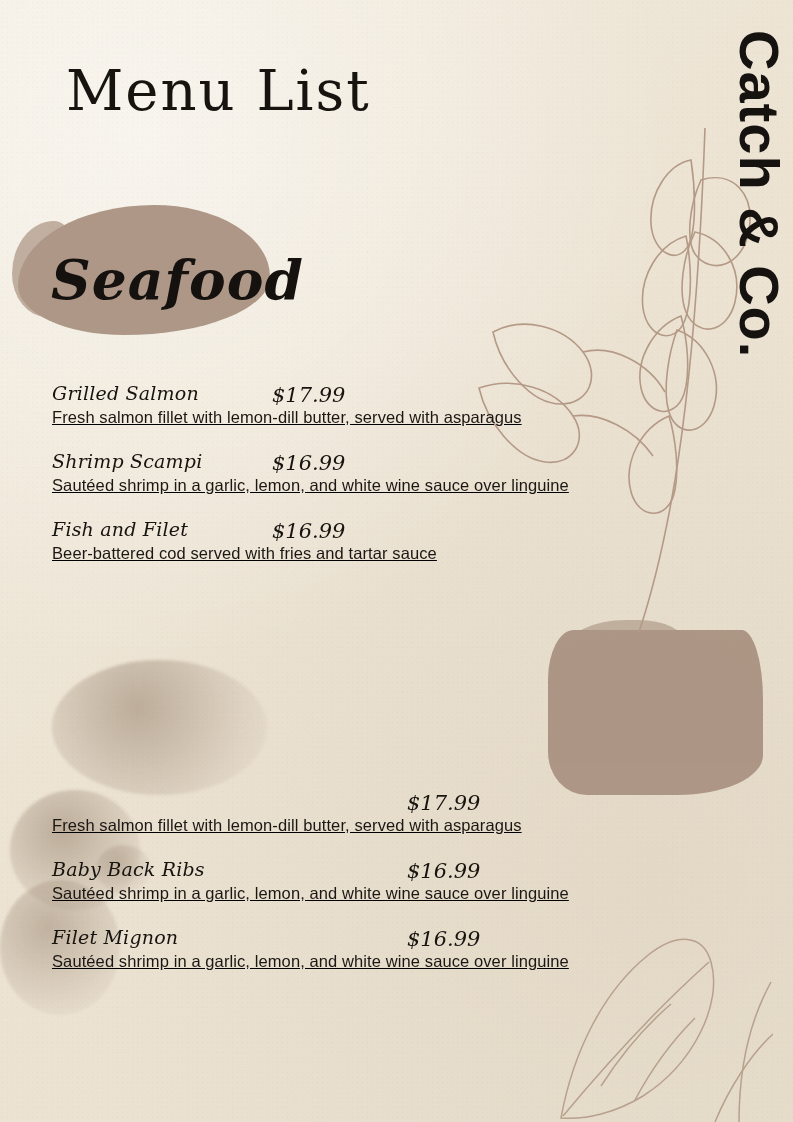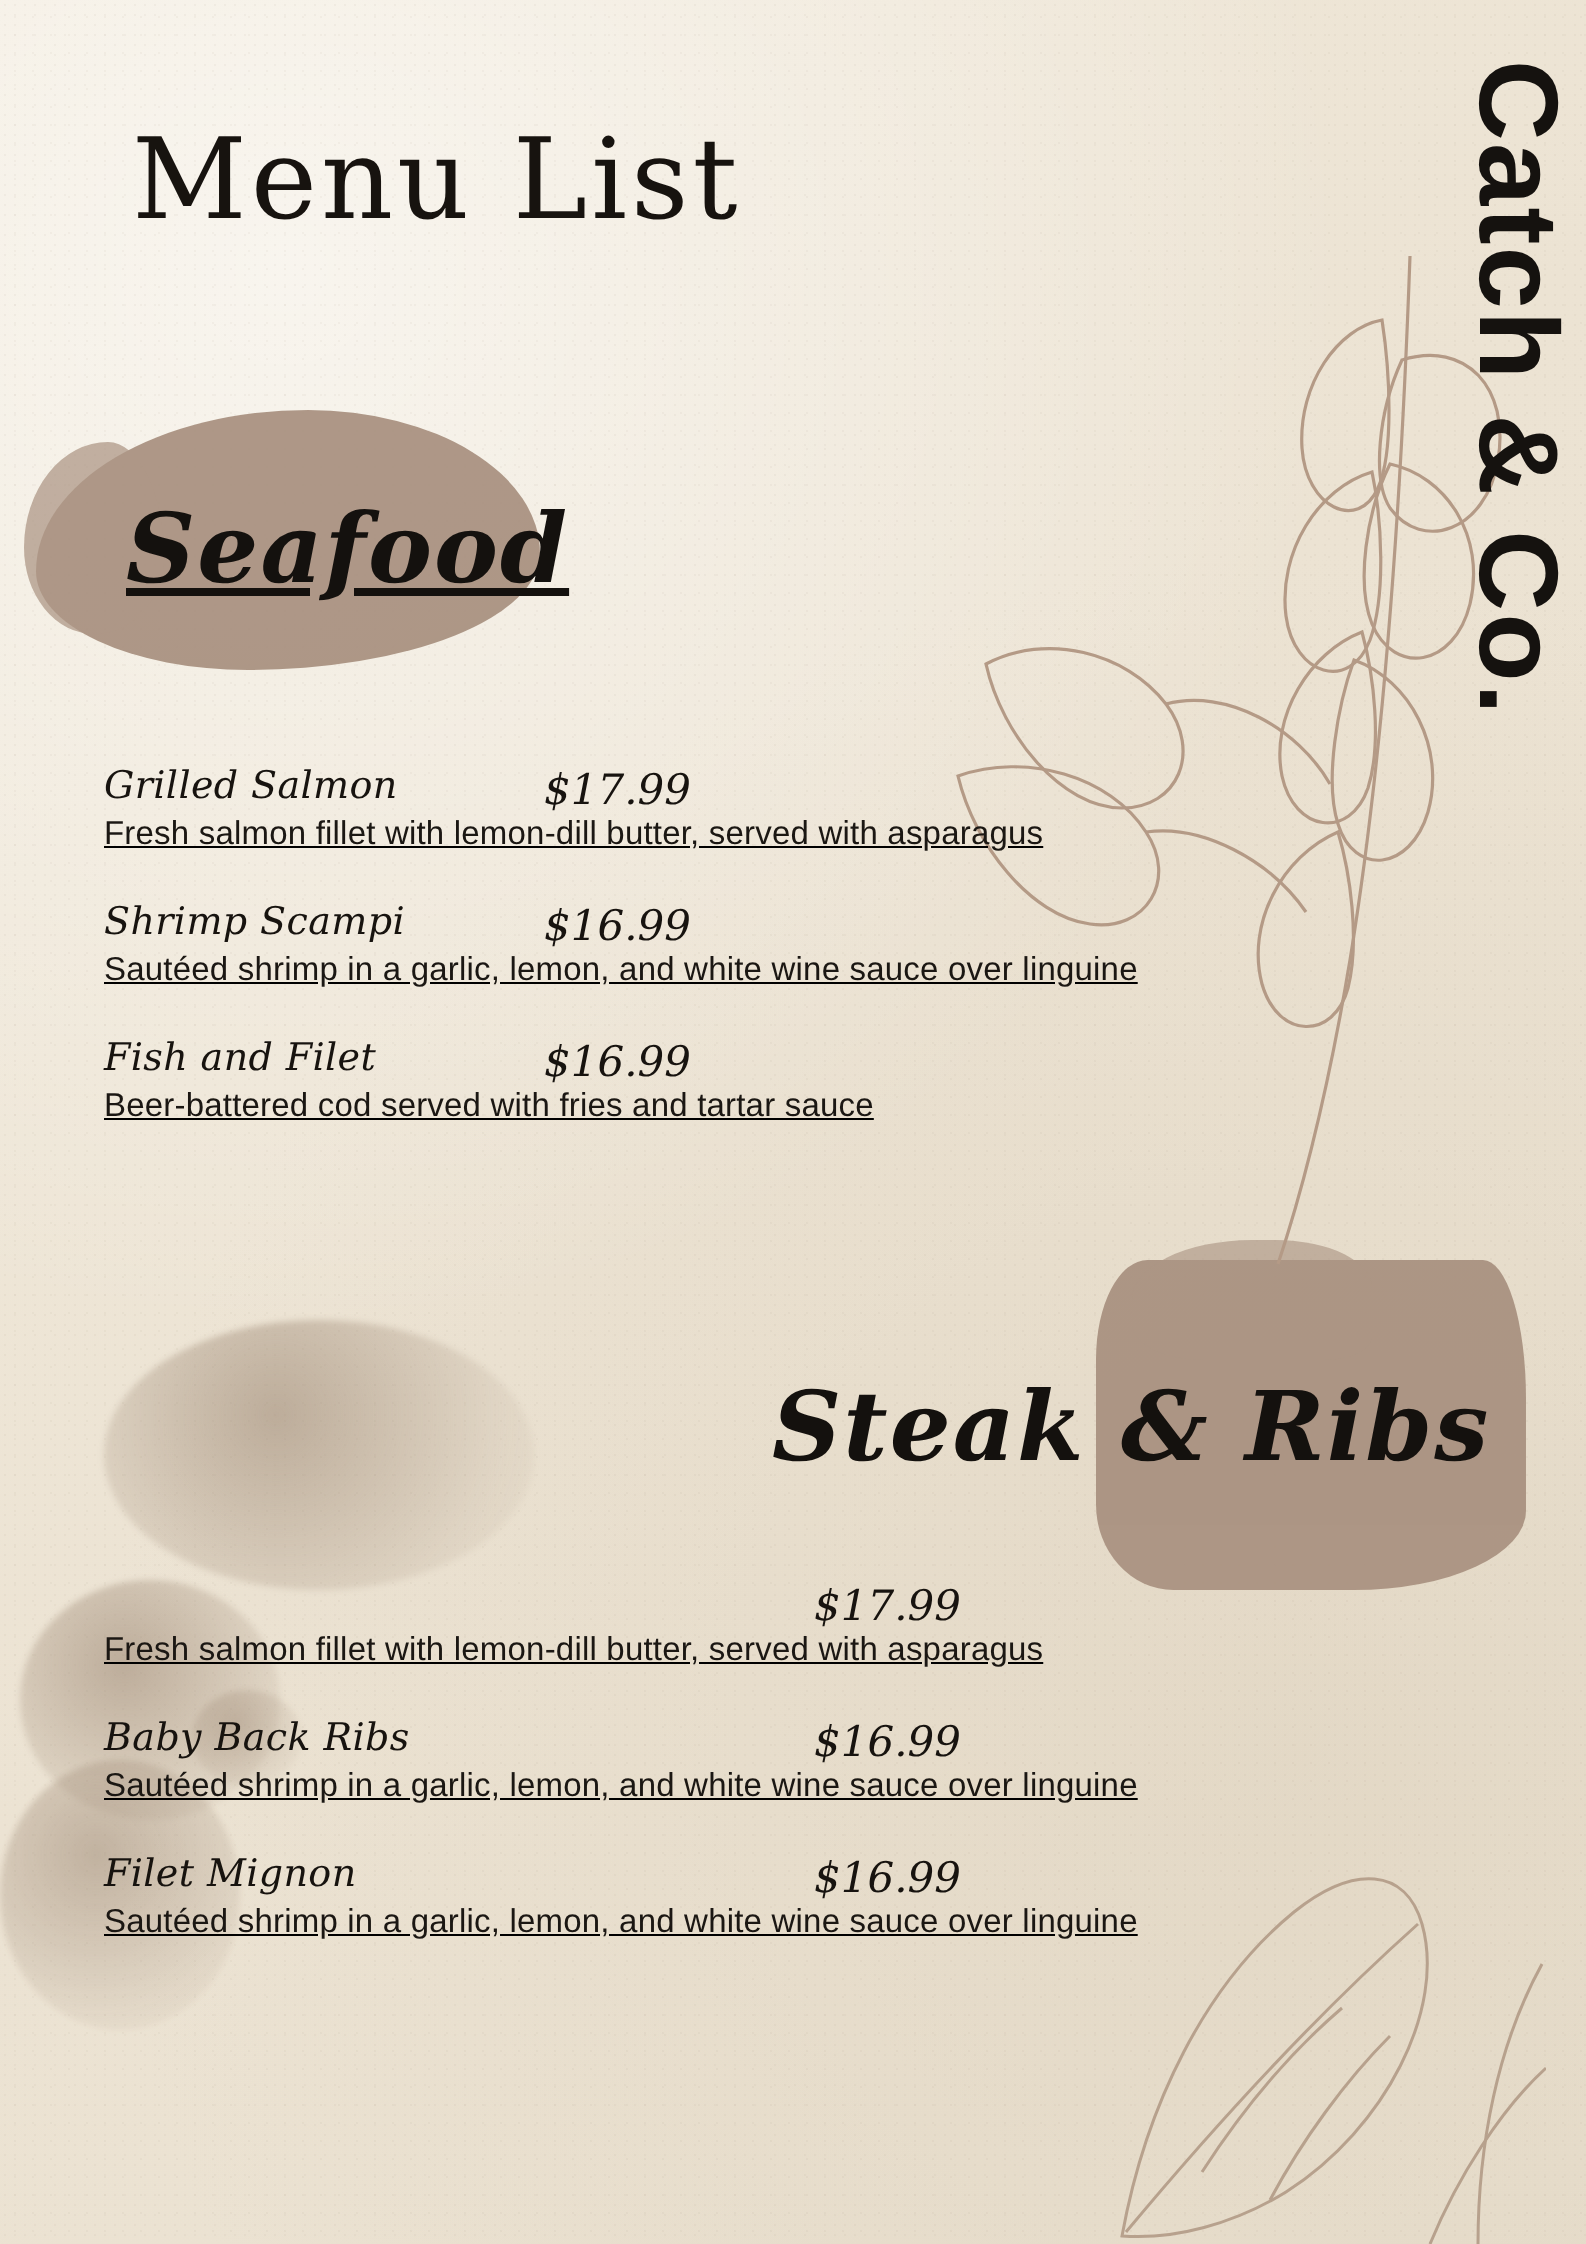--- a/index.html
+++ b/index.html
@@ -144,25 +144,24 @@
   }
 
   .section-title {
     position: absolute;
     font-family: "DejaVu Serif", serif;
     font-style: italic;
     font-weight: 700;
     color: #14110e;
   }
   #section-seafood {
-    left: 63px;
+    left: 51px;
     top: 247px;
-    font-size: 48px;
+    font-size: 55px;
     letter-spacing: 1px;
-    text-decoration: underline;
   }
   #section-steak {
     left: 386px;
     top: 686px;
     font-size: 48px;
     letter-spacing: 1px;
   }
 
   .items {
     position: absolute;
@@ -250,21 +249,20 @@
       <path d="M196 250 C196 200, 206 150, 228 110"></path>
       <path d="M172 250 C186 216, 208 182, 230 162"></path>
     </g>
   </svg>
 
   <div id="brand">Catch &amp; Co.</div>
 
   <div id="menu-title">Menu List</div>
 
   <div class="section-title" id="section-seafood">Seafood</div>
-  <div class="section-title" id="section-steak">Steak &amp; Ribs</div>
 
   <div class="items" id="items-seafood">
     <div class="item">
       <div class="item-head">
         <span class="item-name">Grilled Salmon</span>
         <span class="item-price">$17.99</span>
       </div>
       <div class="item-desc">Fresh salmon fillet with lemon-dill butter, served with asparagus</div>
     </div>
     <div class="item">

